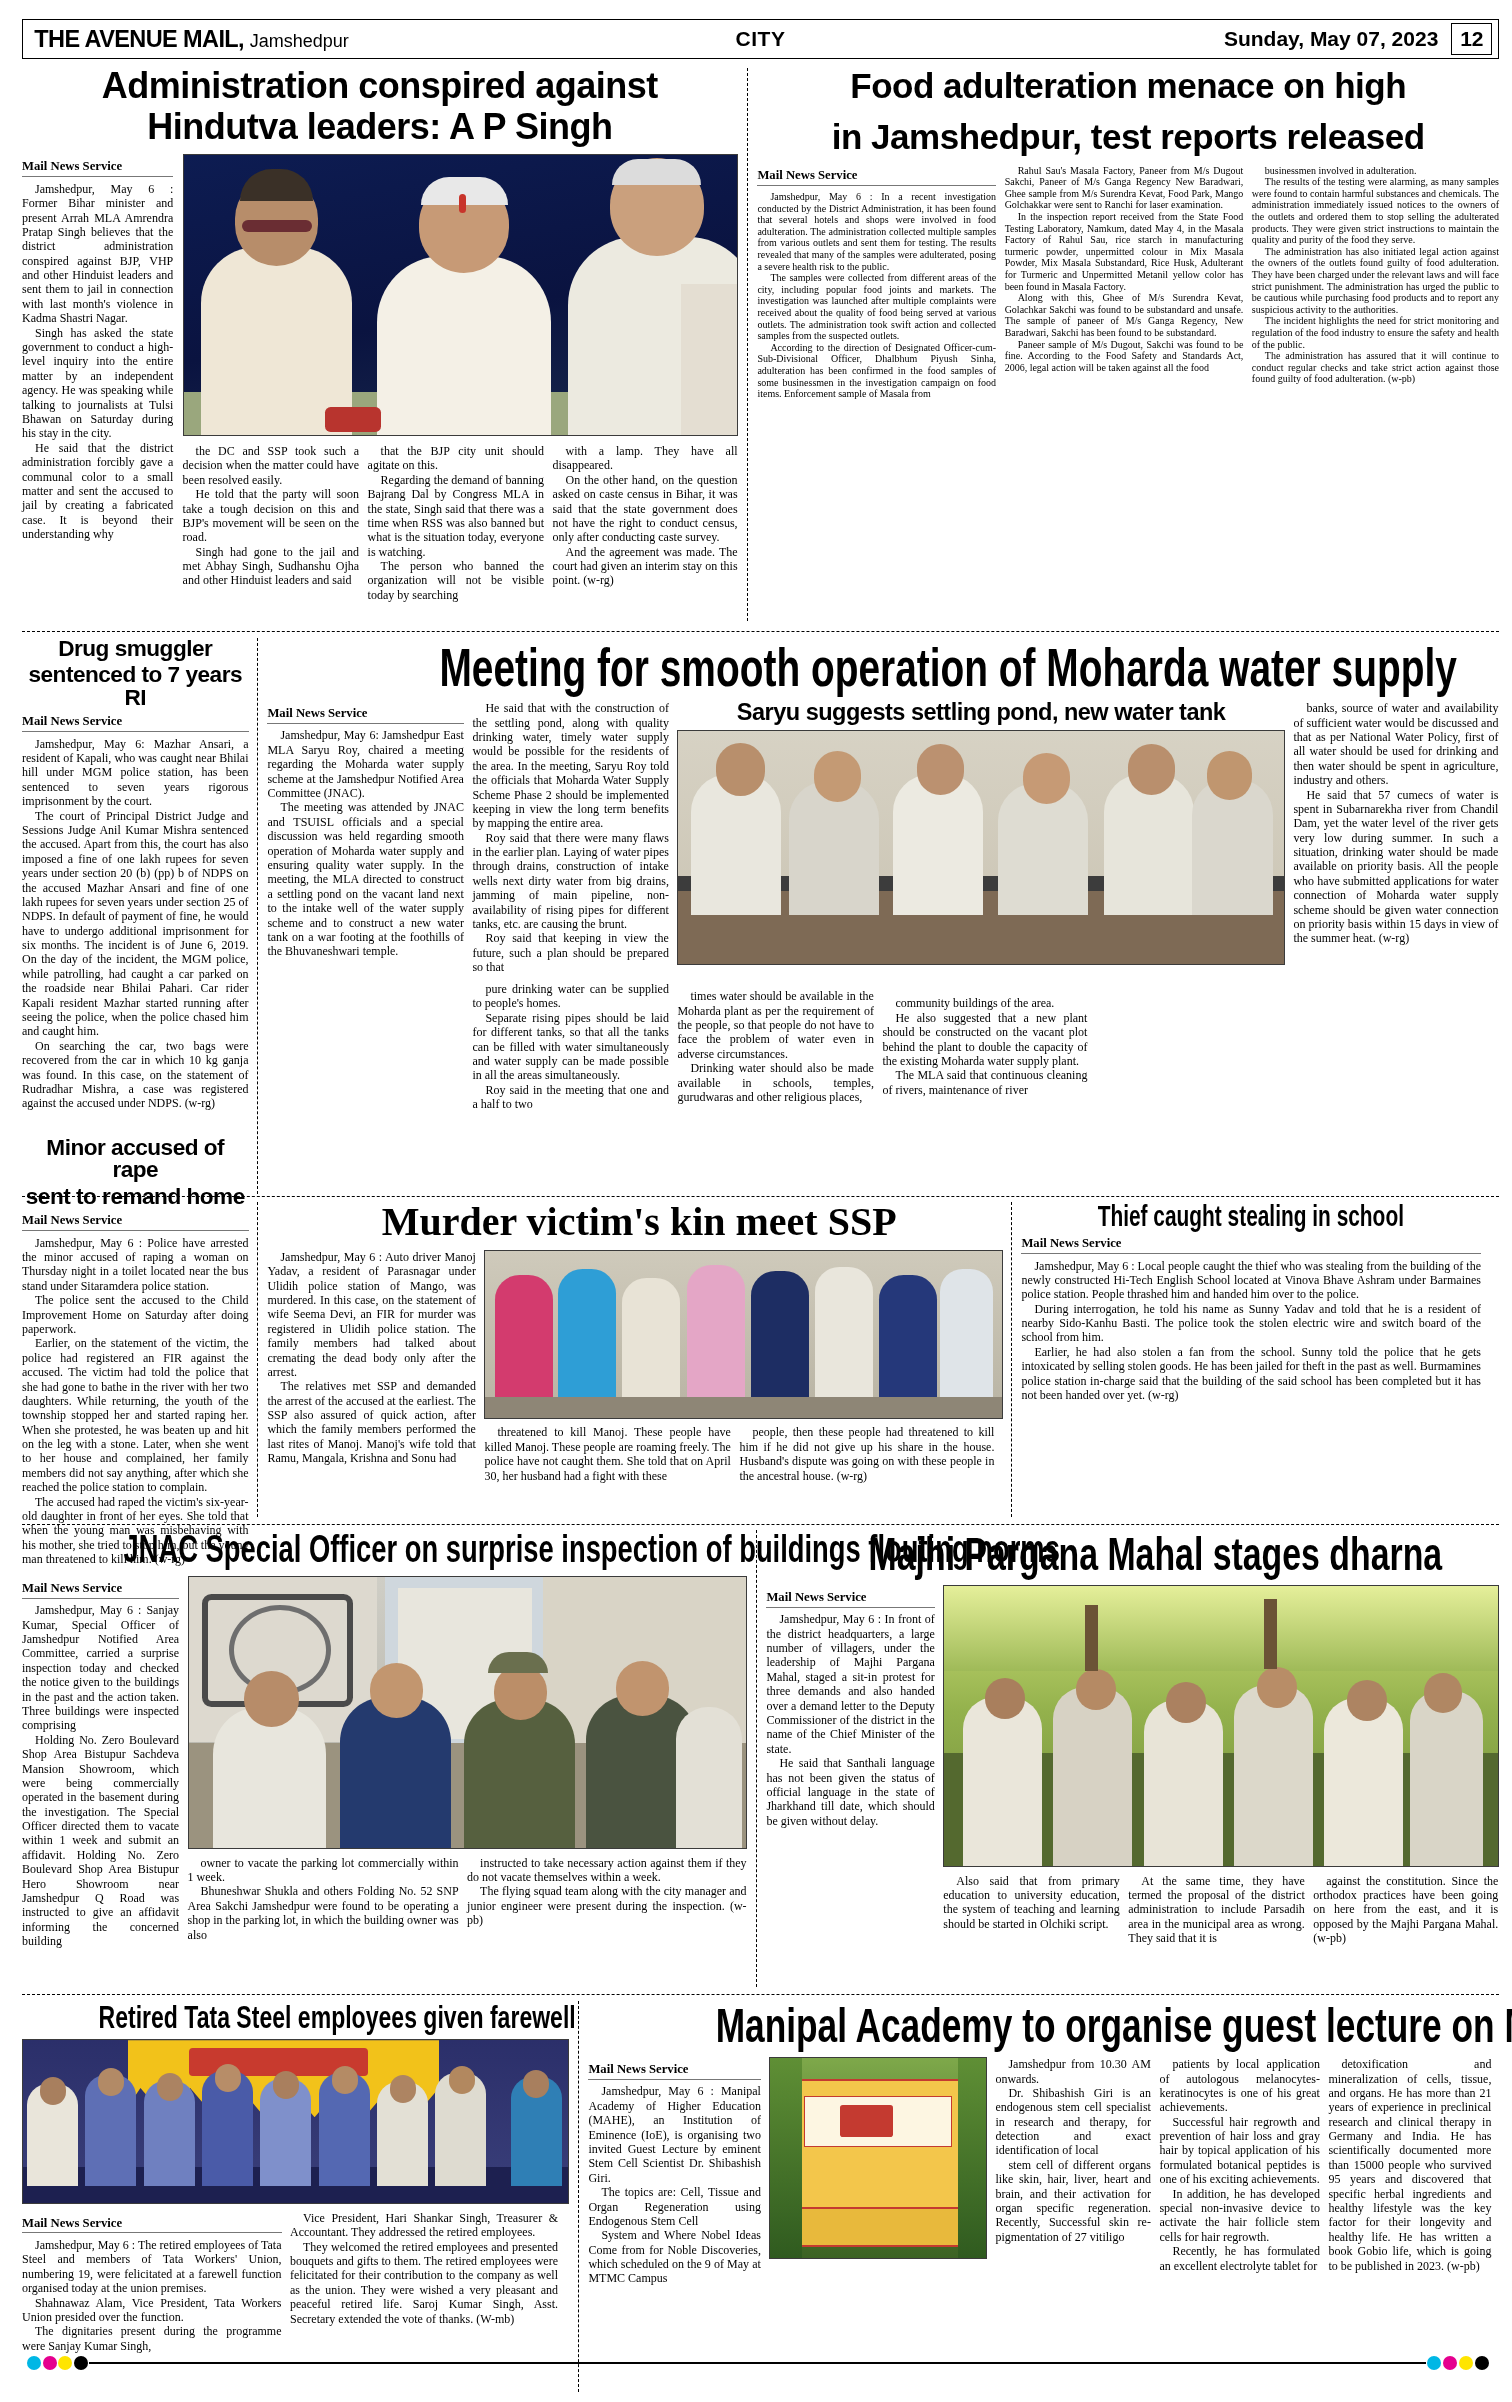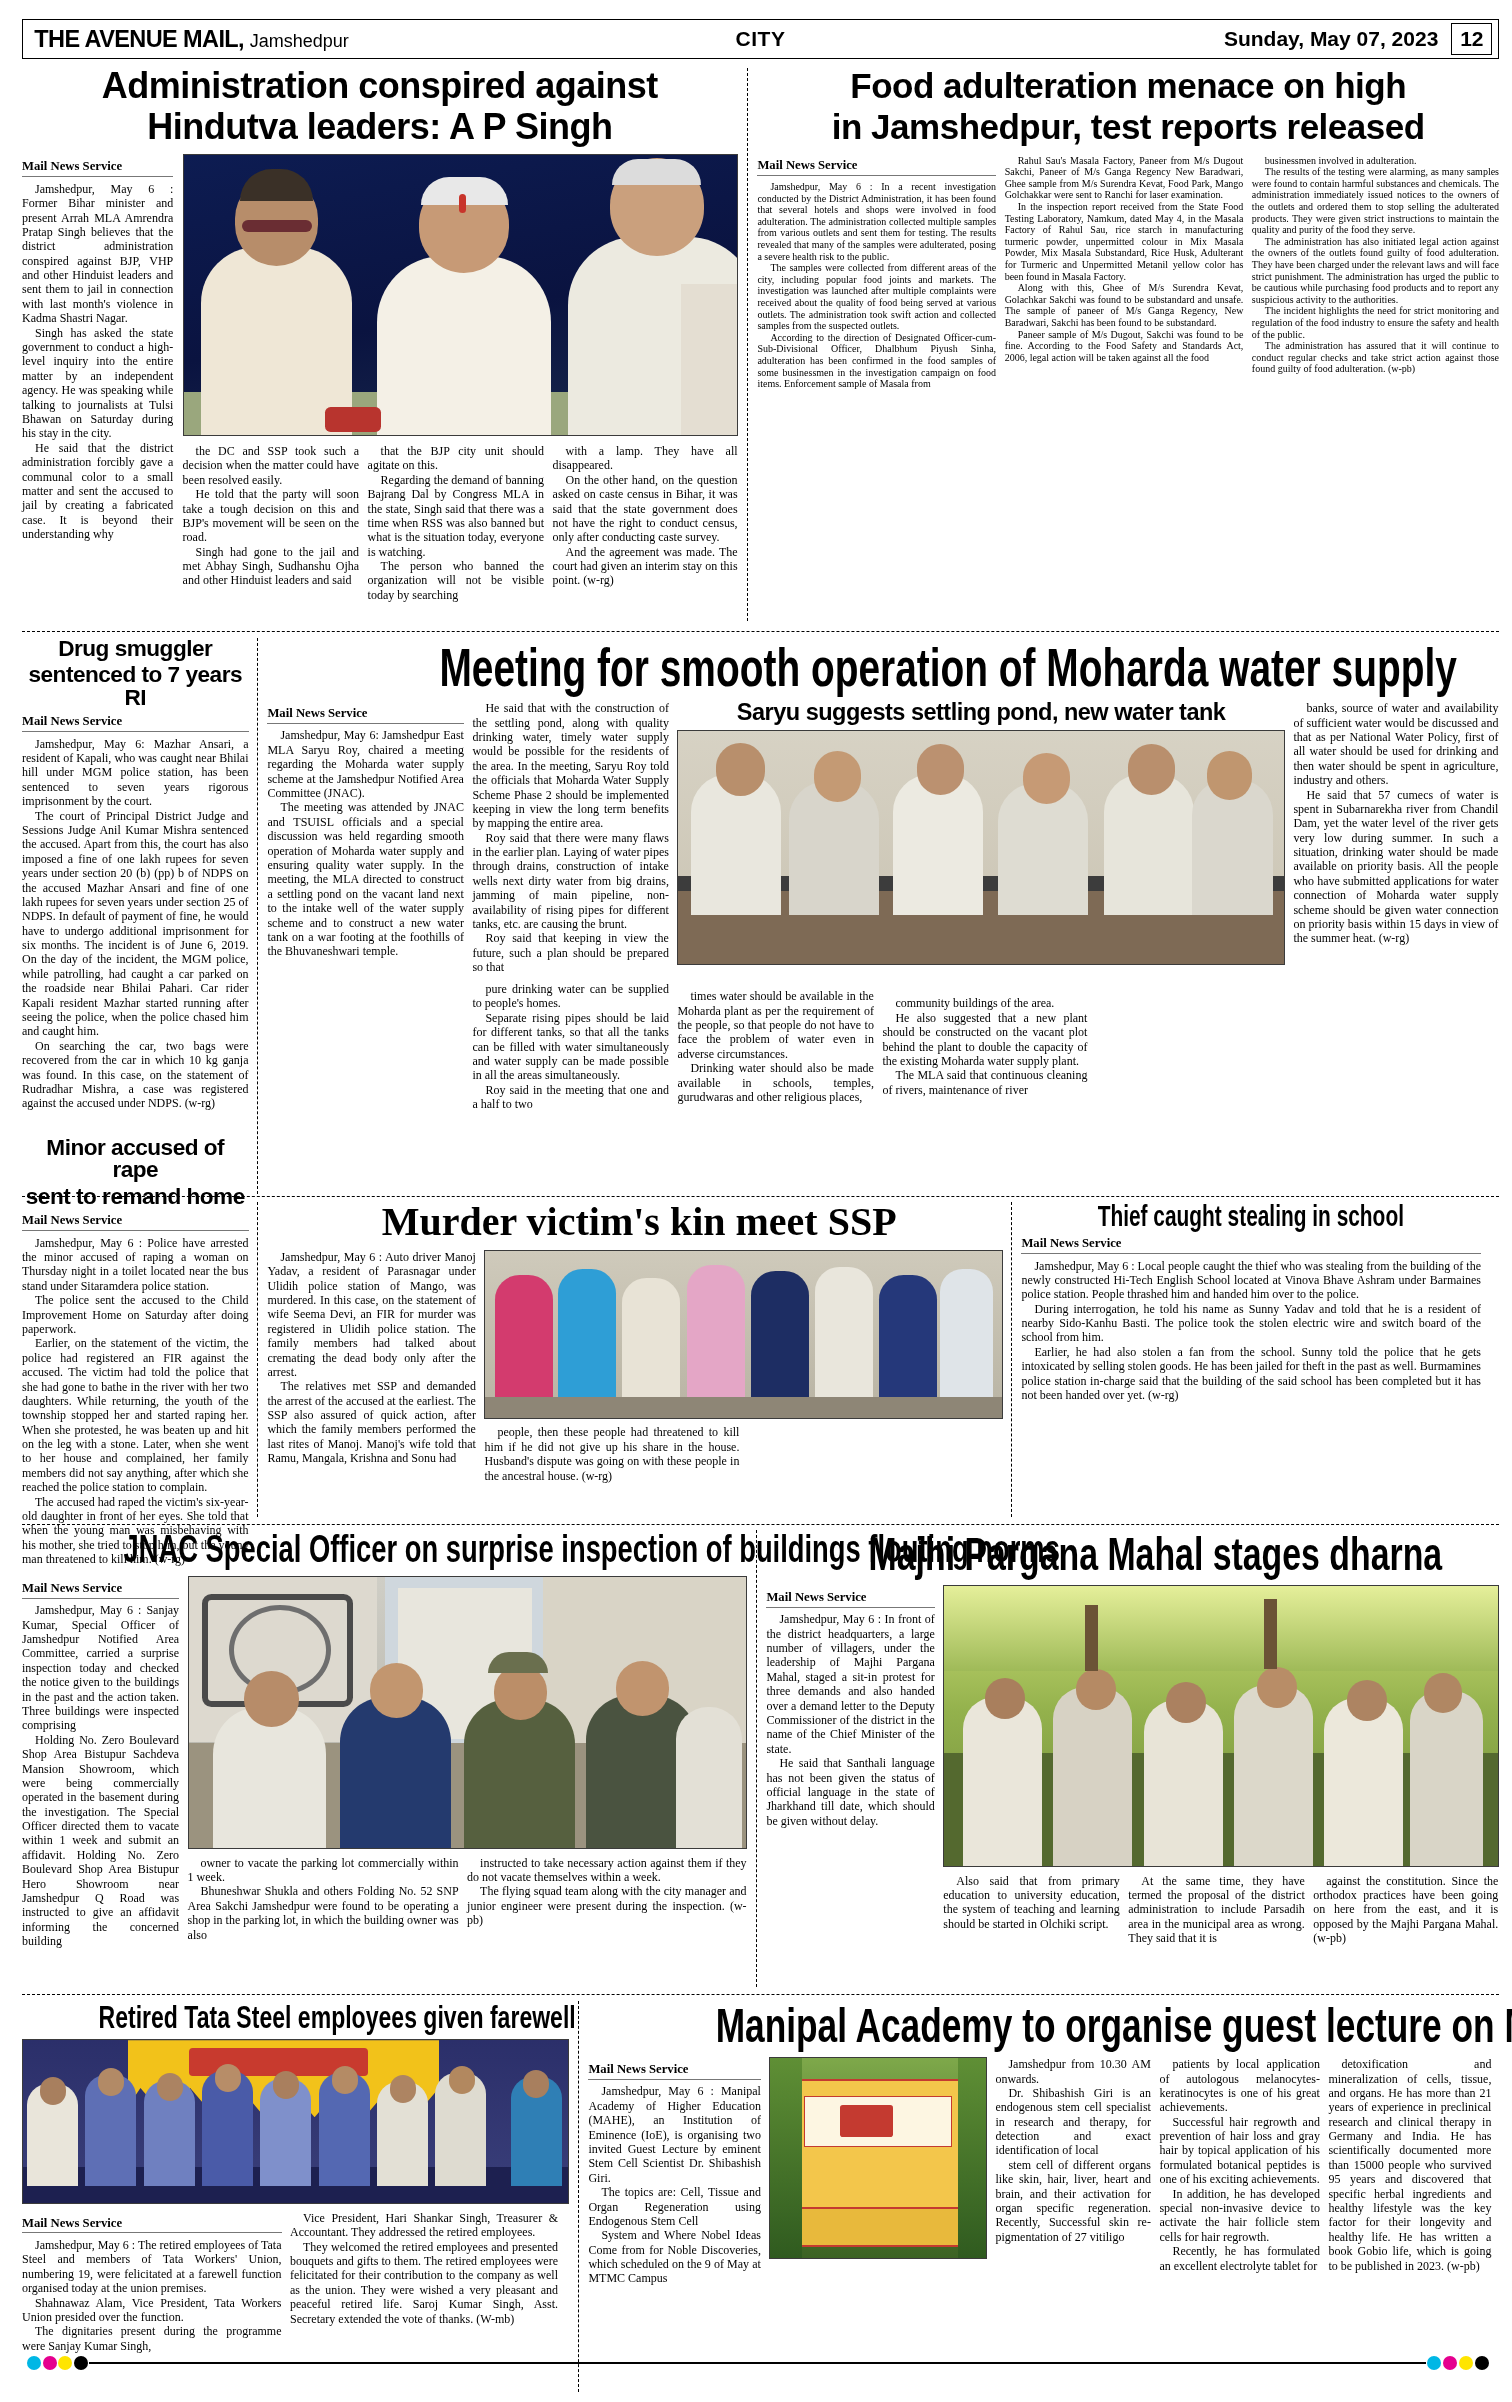--- a/index.html
+++ b/index.html
@@ -167,21 +167,21 @@
           </div>
         </div>
       </div>
     </div>
 
     <div class="vr-dash" style="margin:3.8px 0;"></div>
 
     <div class="col" style="width:751px; padding-left:9.4px;">
       <div class="hl-sans" style="font-size:35px; margin-top:3.8px;">
         <div>Food adulteration menace on high</div>
-        <div style="margin-top:6px;">in Jamshedpur, test reports released</div>
+        <div style="margin-top:16px;">in Jamshedpur, test reports released</div>
       </div>
 
       <div class="cols" style="margin-top:9.4px;">
         <div class="col" style="width:250px; padding-right:8.5px;">
           <div class="byline">Mail News Service</div>
           <div class="byline-rule"></div>
           <div class="body-txt small">
             <p>Jamshedpur, May 6 : In a recent investigation conducted by the District Administration, it has been found that several hotels and shops were involved in food adulteration. The administration collected multiple samples from various outlets and sent them for testing. The results revealed that many of the samples were adulterated, posing a severe health risk to the public.</p>
             <p>The samples were collected from different areas of the city, including popular food joints and markets. The investigation was launched after multiple complaints were received about the quality of food being served at various outlets. The administration took swift action and collected samples from the suspected outlets.</p>
             <p>According to the direction of Designated Officer-cum-Sub-Divisional Officer, Dhalbhum Piyush Sinha, adulteration has been confirmed in the food samples of some businessmen in the investigation campaign on food items. Enforcement sample of Masala from</p>
@@ -353,20 +353,25 @@
             <div style="position:absolute;left:9.4px;bottom:21px;width:58px;height:122px;background:#d33b6e;border-radius:24.5px 24.5px 0 0;"></div>
             <div style="position:absolute;left:73px;bottom:21px;width:58px;height:128px;background:#2e9ed6;border-radius:24.5px 24.5px 0 0;"></div>
             <div style="position:absolute;left:137px;bottom:21px;width:58px;height:119px;background:#e8e3d6;border-radius:24.5px 24.5px 0 0;"></div>
             <div style="position:absolute;left:202px;bottom:21px;width:58px;height:132px;background:#e4a6c6;border-radius:24.5px 24.5px 0 0;"></div>
             <div style="position:absolute;left:266px;bottom:21px;width:58px;height:126px;background:#1d2d63;border-radius:24.5px 24.5px 0 0;"></div>
             <div style="position:absolute;left:330px;bottom:21px;width:58px;height:130px;background:#e9e6dc;border-radius:24.5px 24.5px 0 0;"></div>
             <div style="position:absolute;left:394px;bottom:21px;width:58px;height:122px;background:#25387a;border-radius:24.5px 24.5px 0 0;"></div>
             <div style="position:absolute;right:9.4px;bottom:21px;width:53px;height:128px;background:#dfe4e8;border-radius:22.6px 22.6px 0 0;"></div>
           </div>
           <div class="cols" style="margin-top:6.6px;">
+            <div class="col" style="width:255px; padding-right:8.5px;">
+              <div class="body-txt med">
+                <p>threatened to kill Manoj. These people have killed Manoj. These people are roaming freely. The police have not caught them. She told that on April 30, her husband had a fight with these</p>
+              </div>
+            </div>
             <div class="col" style="width:255px;">
               <div class="body-txt med">
                 <p>people, then these people had threatened to kill him if he did not give up his share in the house. Husband's dispute was going on with these people in the ancestral house. (w-rg)</p>
               </div>
             </div>
           </div>
         </div>
       </div>
     </div>
 

